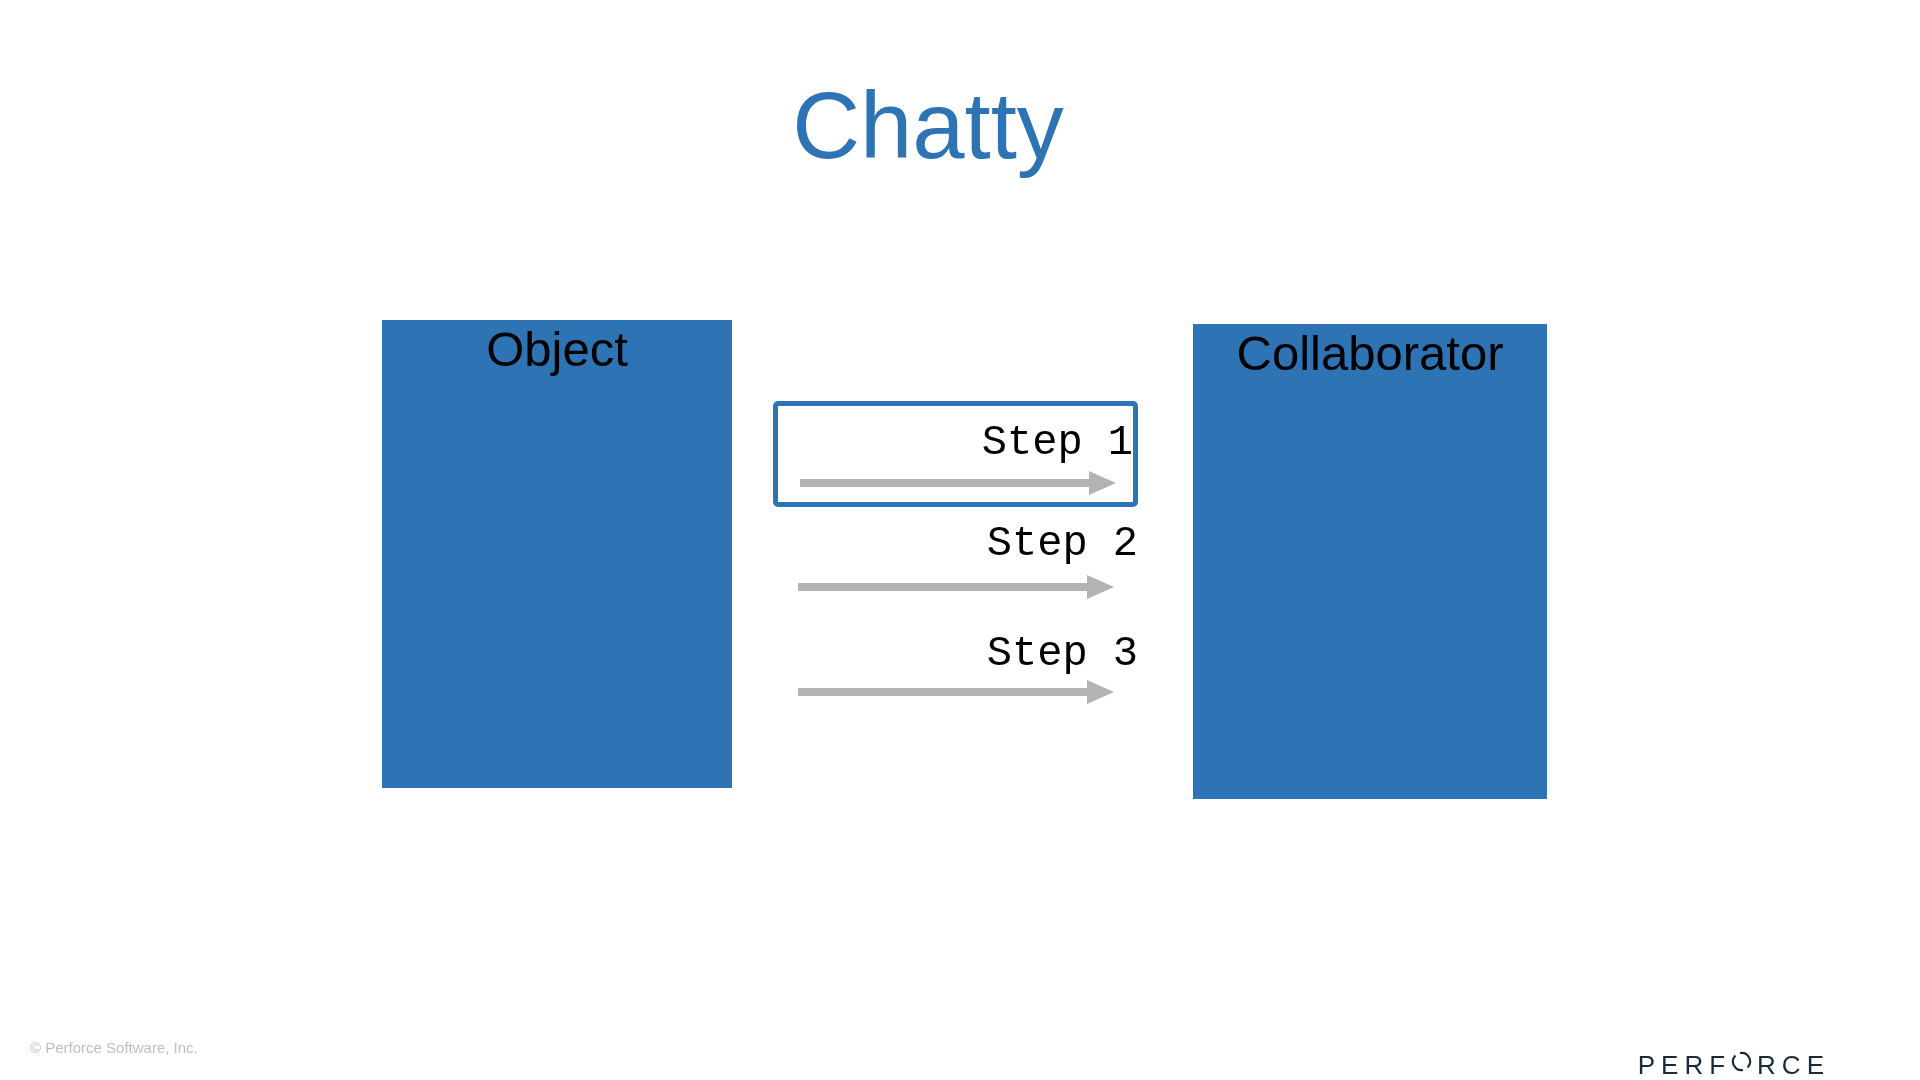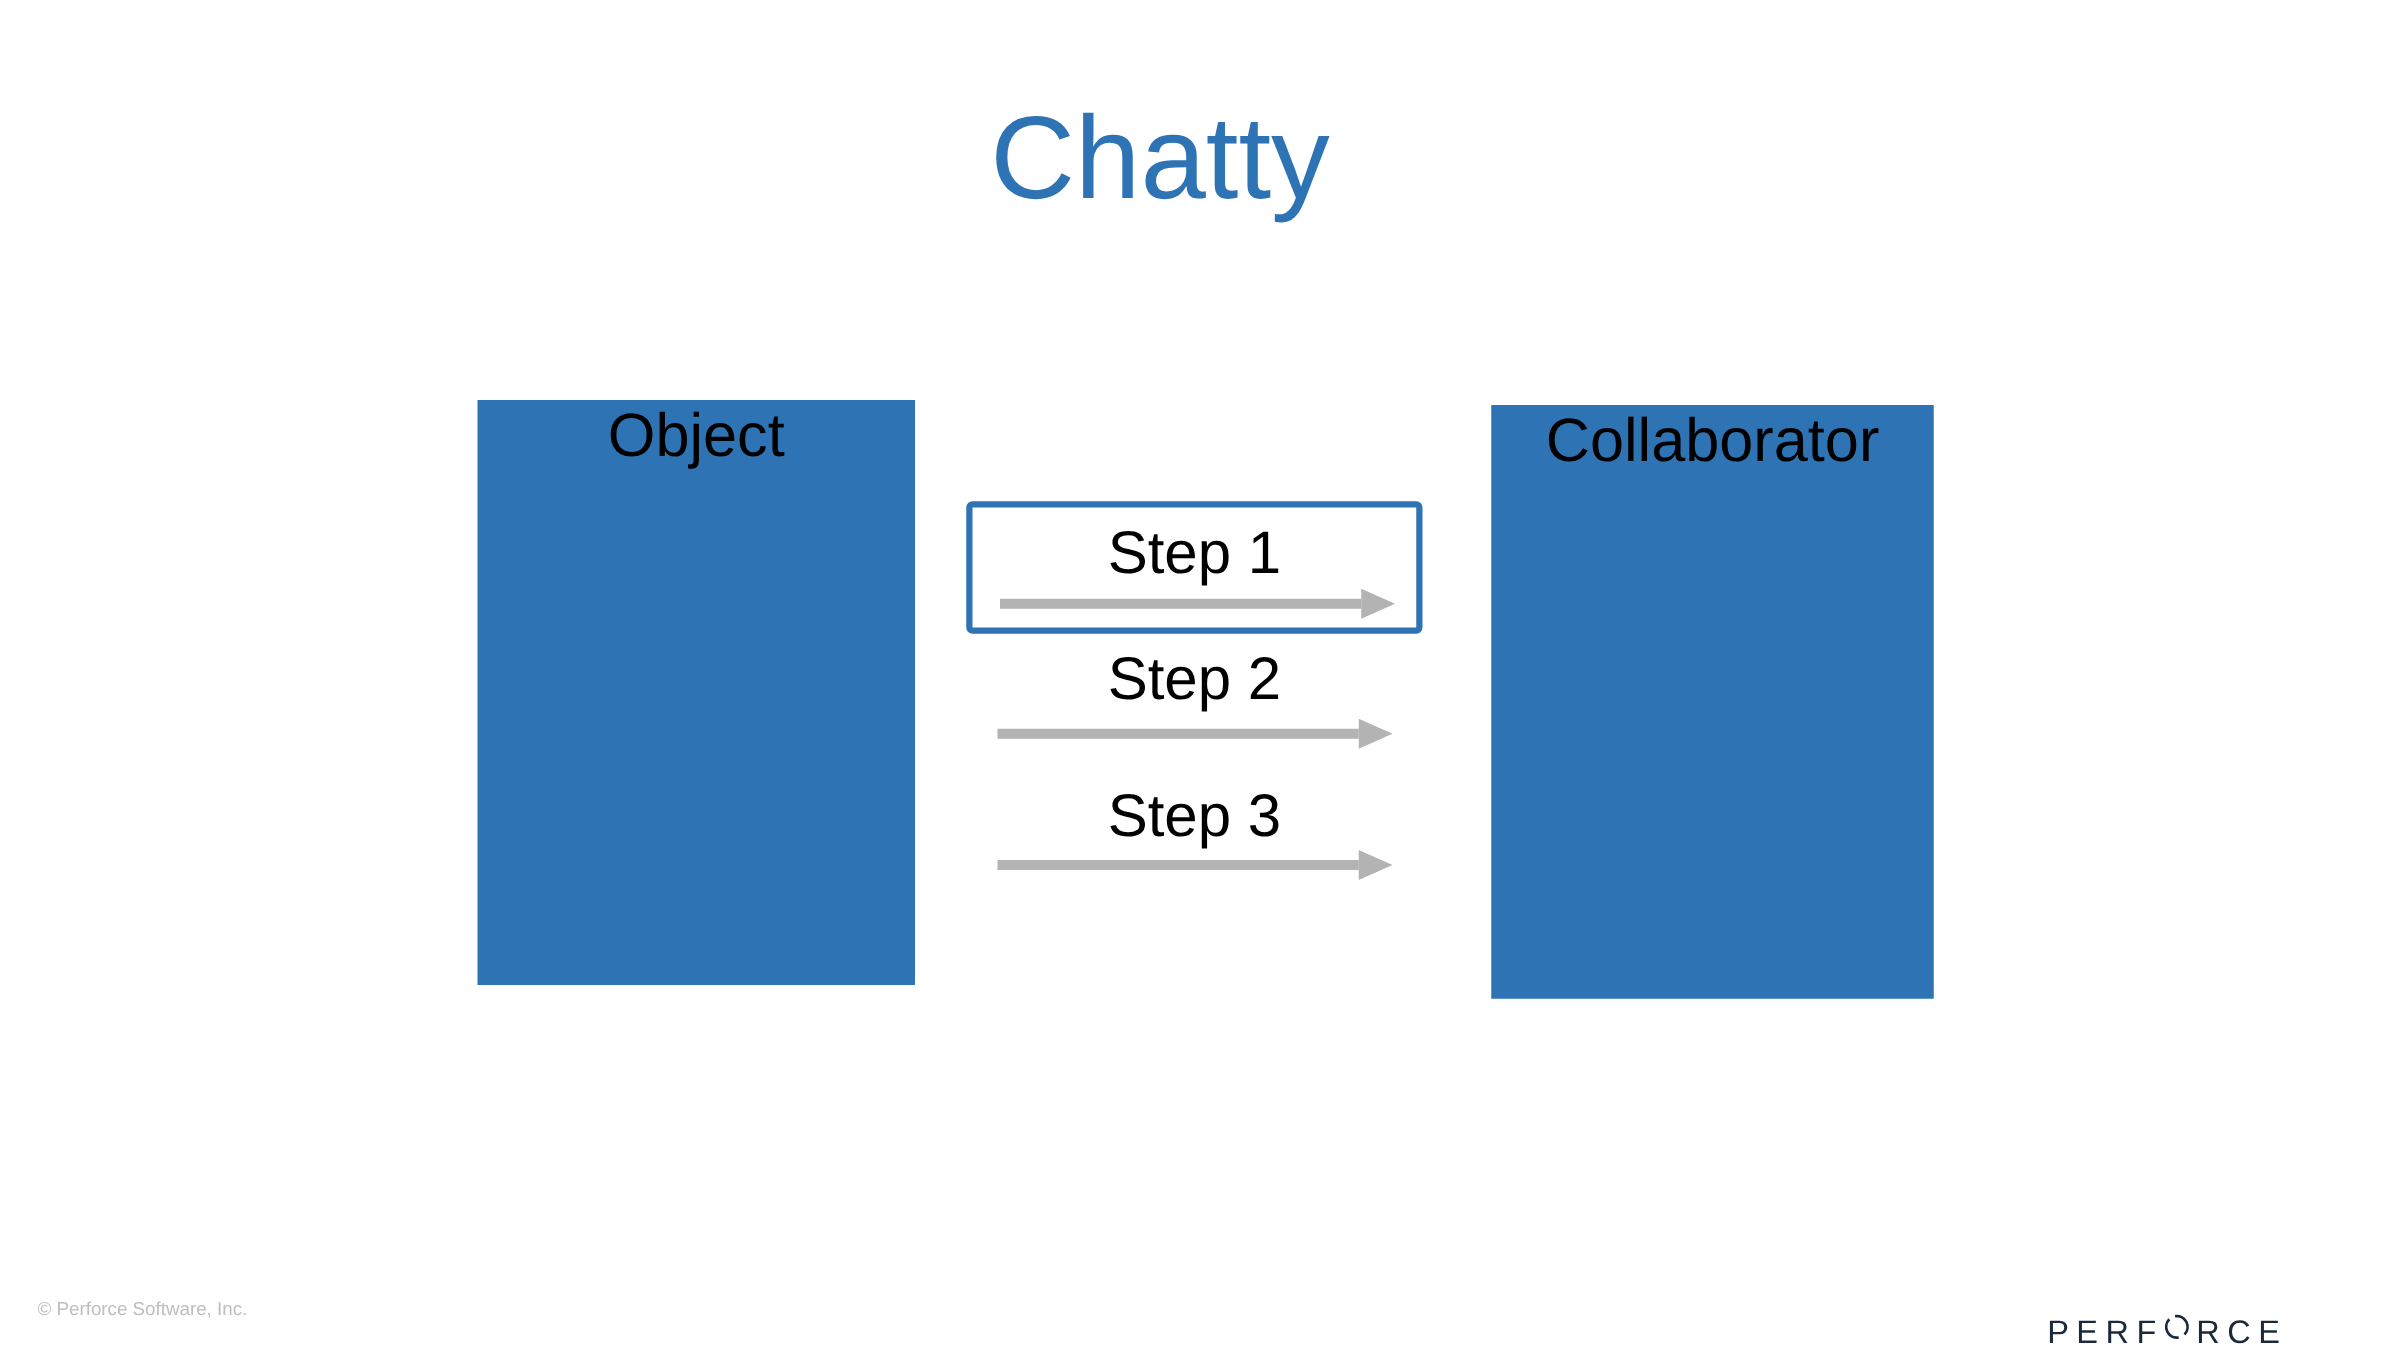--- a/index.html
+++ b/index.html
@@ -28,21 +28,21 @@
   .box.object{left:382px;top:320px;width:350px;height:468px;}
   .box.collaborator{left:1193px;top:324px;width:354px;height:475px;}
 
   .step-box{
     position:absolute;left:773px;top:401px;width:365px;height:106px;
     background:#fff;border:5px solid var(--accent-blue);border-radius:5px;
   }
   .step-box .step-label{position:absolute;left:0;top:12px;width:100%;}
 
   .step-label{
-    text-align:center;font-size:48px;line-height:50px;color:var(--step-text);
+    text-align:right;font-size:42px;line-height:50px;color:var(--step-text);font-family:Liberation Mono, monospace;
   }
   .step-label.free{position:absolute;left:773px;width:365px;}
   .step-label.s2{top:519px;}
   .step-label.s3{top:629px;}
 
   .arrow{
     position:absolute;width:316px;height:24px;
     display:flex;align-items:center;
   }
   .arrow .shaft{flex:1;height:8px;background:var(--arrow-gray);}

